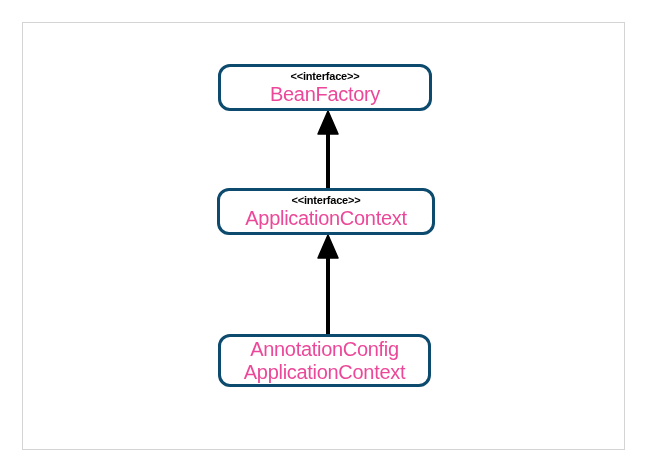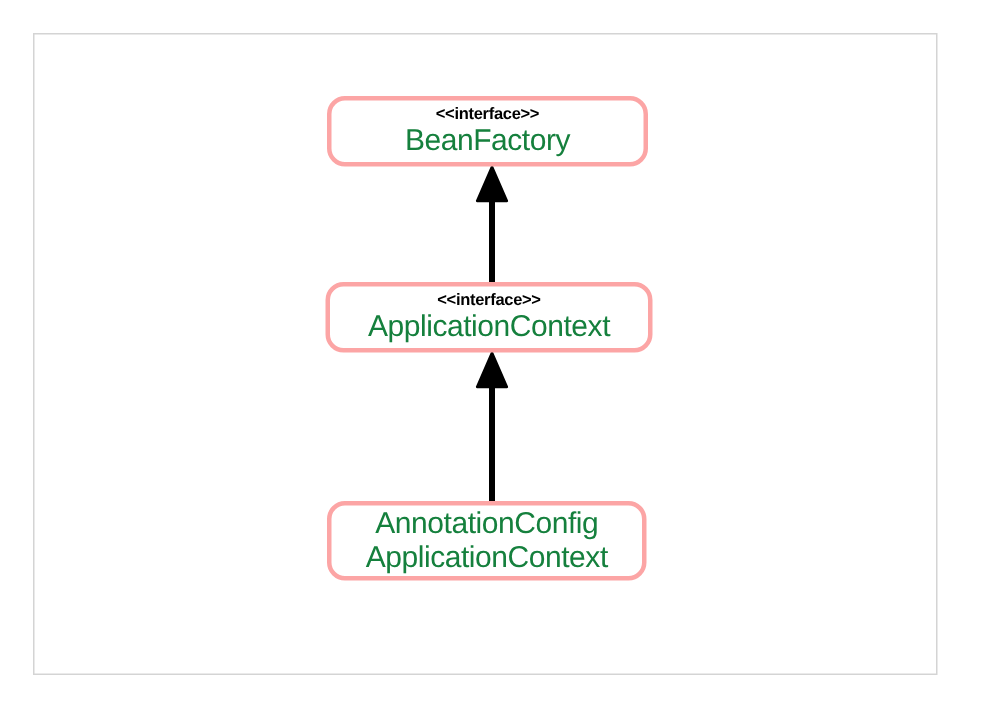--- a/index.html
+++ b/index.html
@@ -31,21 +31,21 @@
     border: 1px solid #d4d4d4;
     box-sizing: border-box;
     background: #ffffff;
   }
 
   
   .uml-box {
     position: absolute;
     box-sizing: border-box;
     background: #ffffff;
-    border: 3px solid #fca5a5;
+    border: 3px solid #0c4a6e;
     border-radius: 12px;
     display: flex;
     flex-direction: column;
     align-items: center;
     justify-content: center;
     text-align: center;
     z-index: 3;
   }
 
   .stereotype {
@@ -53,21 +53,21 @@
     font-weight: bold;
     color: #000000;
     line-height: 12px;
     letter-spacing: -0.2px;
     margin-bottom: 1px;
   }
 
   .box-title {
     font-size: 20px;
     font-weight: 400;
-    color: #15803d;
+    color: #ec4899;
     line-height: 22px;
     letter-spacing: -0.3px;
     white-space: nowrap;
   }
 
   .box-title.two-line {
     white-space: normal;
     line-height: 23px;
   }
 

